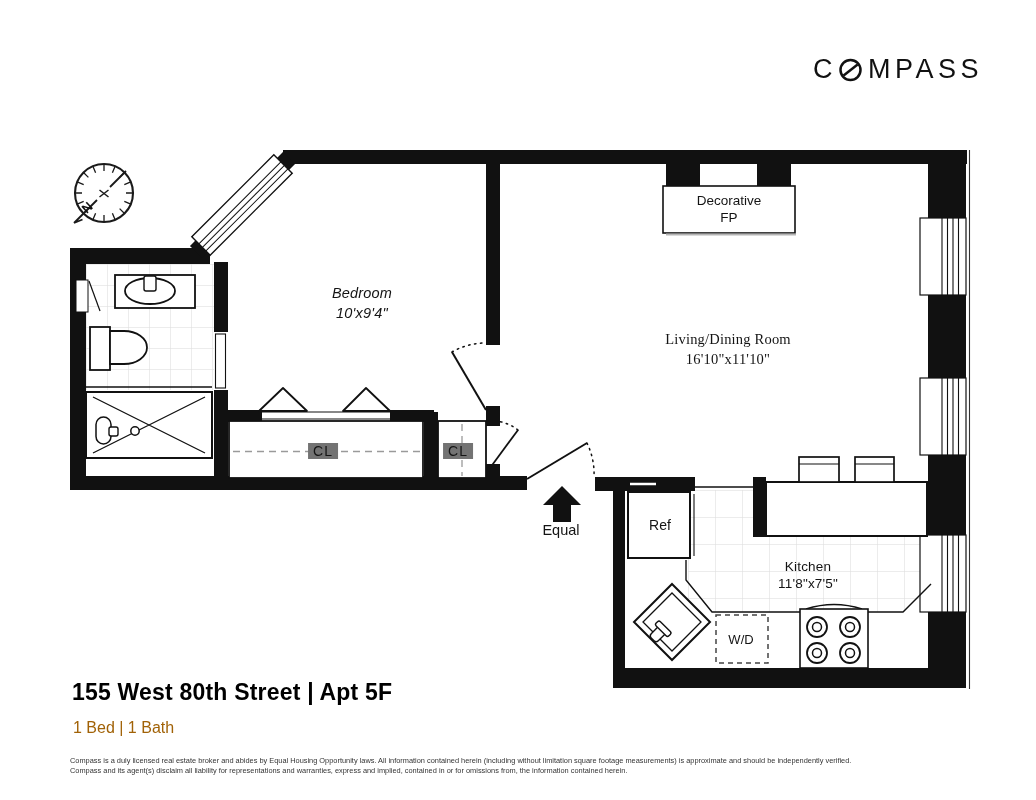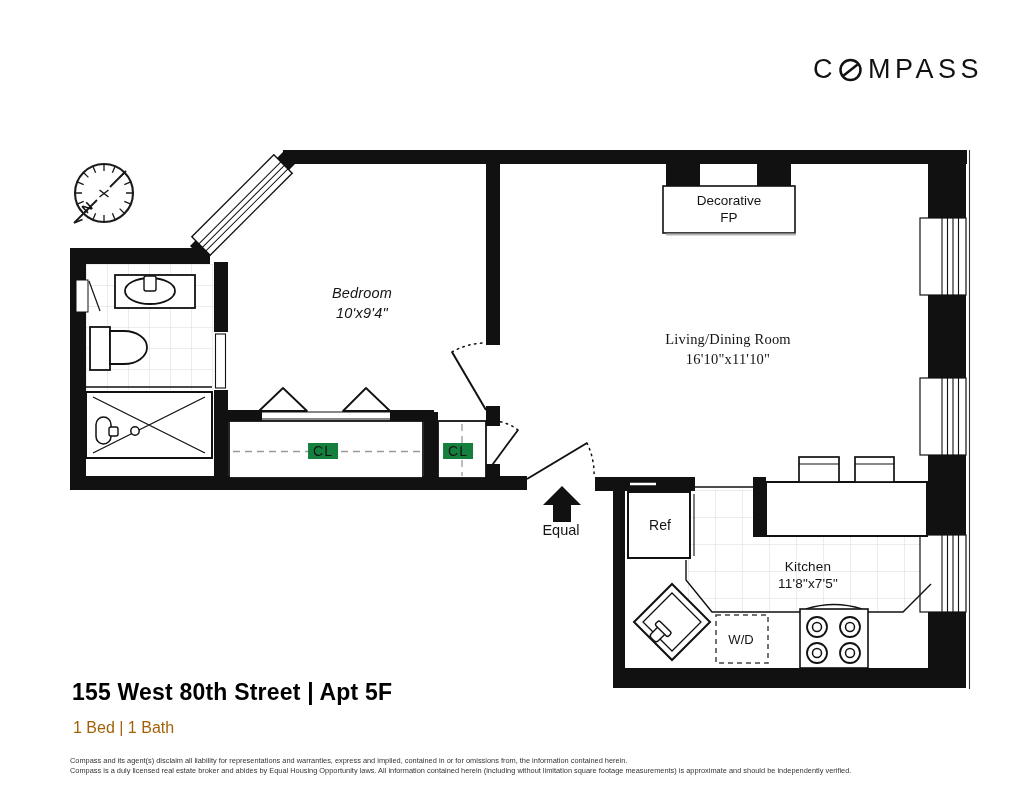--- a/index.html
+++ b/index.html
@@ -5,21 +5,21 @@
   html,body{margin:0;padding:0;}
   body{
     width:1036px;height:800px;background:#ffffff;position:relative;overflow:hidden;
     font-family:"Liberation Sans",sans-serif;color:#141414;
   }
   #plan-svg{position:absolute;left:0;top:0;z-index:1;}
   .lbl{position:absolute;transform:translateX(-50%);text-align:center;white-space:nowrap;z-index:2;color:#141414;}
   .room-name,.room-dims{display:block;font-size:14.5px;line-height:20px;letter-spacing:.2px;}
   #kitchen-label .room-name,#kitchen-label .room-dims{font-size:13.5px;line-height:17px;}
   #fp-label span{display:block;font-size:13.5px;line-height:17px;}
-  .cl{font-size:14px;letter-spacing:1px;background:#15803d;padding:0 5px;}
+  .cl{font-size:14px;letter-spacing:1px;background:#737373;padding:0 5px;}
   .appliance{font-size:14px;}
   #wd-label{font-size:13px;}
   #entry-label{font-size:14.5px;}
   #logo{position:absolute;top:54px;left:813px;z-index:2;display:flex;align-items:center;
     font-size:27px;letter-spacing:4.5px;color:#111;font-weight:500;}
   #logo .o-icon{margin:0 5px 0 1px;display:block;}
   #address{position:absolute;left:72px;top:679px;font-size:23px;font-weight:700;letter-spacing:.2px;color:#000000;z-index:2;}
   #bedsbaths{position:absolute;left:73px;top:719px;font-size:16px;color:#a16207;z-index:2;}
   #disclaimer{position:absolute;left:70px;top:756px;font-size:7.4px;line-height:9.8px;color:#333;z-index:2;}
   #disclaimer div{white-space:nowrap;}
@@ -192,15 +192,15 @@
 </div>
 <div class="lbl cl" style="left:323px;top:443px;">CL</div>
 <div class="lbl cl" style="left:458px;top:443px;">CL</div>
 <div class="lbl appliance" id="ref-label" style="left:660px;top:517px;text-align:center;">Ref</div>
 <div class="lbl" id="wd-label" style="left:741px;top:632px;">W/D</div>
 <div class="lbl" id="entry-label" style="left:561px;top:522px;">Equal</div>
 
 <div id="address">155 West 80th Street | Apt 5F</div>
 <div id="bedsbaths">1 Bed | 1 Bath</div>
 <div id="disclaimer">
+  <div>Compass is a duly licensed real estate broker and abides by Equal Housing Opportunity laws.  All information contained herein (including without limitation square footage measurements) is approximate and should be independently verified.</div>
   <div>Compass and its agent(s) disclaim all liability for representations and warranties, express and implied, contained in or for omissions from, the information contained herein.</div>
-  <div>Compass is a duly licensed real estate broker and abides by Equal Housing Opportunity laws.  All information contained herein (including without limitation square footage measurements) is approximate and should be independently verified.</div>
 </div>
 
 </body></html>

